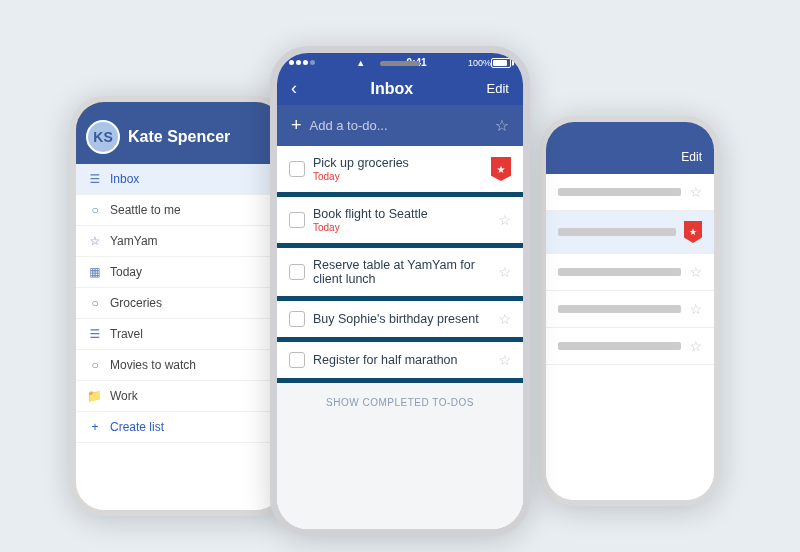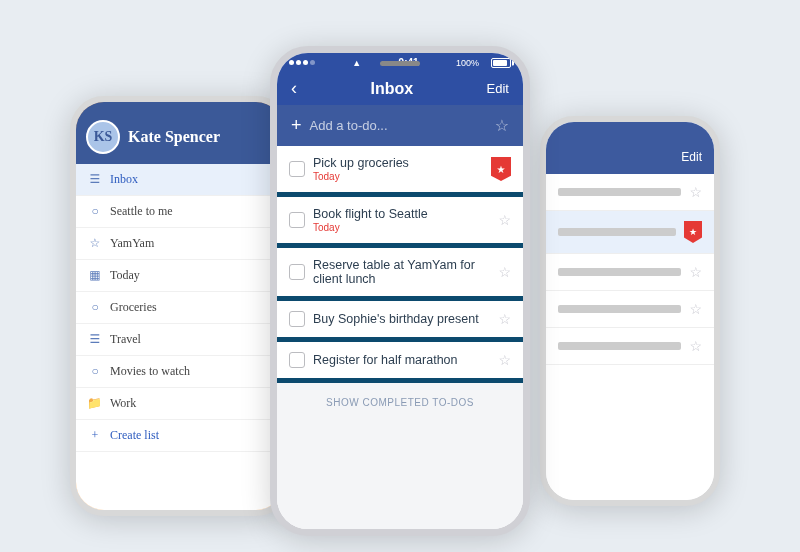--- a/index.html
+++ b/index.html
@@ -42,21 +42,20 @@
       z-index: 1;
       border-radius: 34px;
     }
     .phone-left .screen {
       width: 100%;
       height: 100%;
       background: #fdba74;
       overflow: hidden;
       display: flex;
       flex-direction: column;
-      font-family: Liberation Serif, serif;
     }
     .phone-left .side-header {
       background: #3b5998;
       padding: 18px 10px 10px 10px;
       display: flex;
       align-items: center;
       gap: 8px;
     }
     .avatar {
       width: 34px;
@@ -205,21 +204,21 @@
       gap: 2px;
     }
     .status-dot {
       width: 5px;
       height: 5px;
       border-radius: 50%;
       background: #fff;
     }
     .status-dot.dim { background: rgba(255,255,255,0.4); }
     .status-time { font-weight: 600; font-size: 10px; }
-    .status-right { display: flex; align-items: center; gap: 12px; font-size: 9px; }
+    .status-right { display: flex; align-items: center; gap: 0; font-size: 9px; }
     .battery {
       width: 20px;
       height: 10px;
       border: 1.5px solid #fff;
       border-radius: 2px;
       position: relative;
       display: flex;
       align-items: center;
       padding: 1px;
     }

